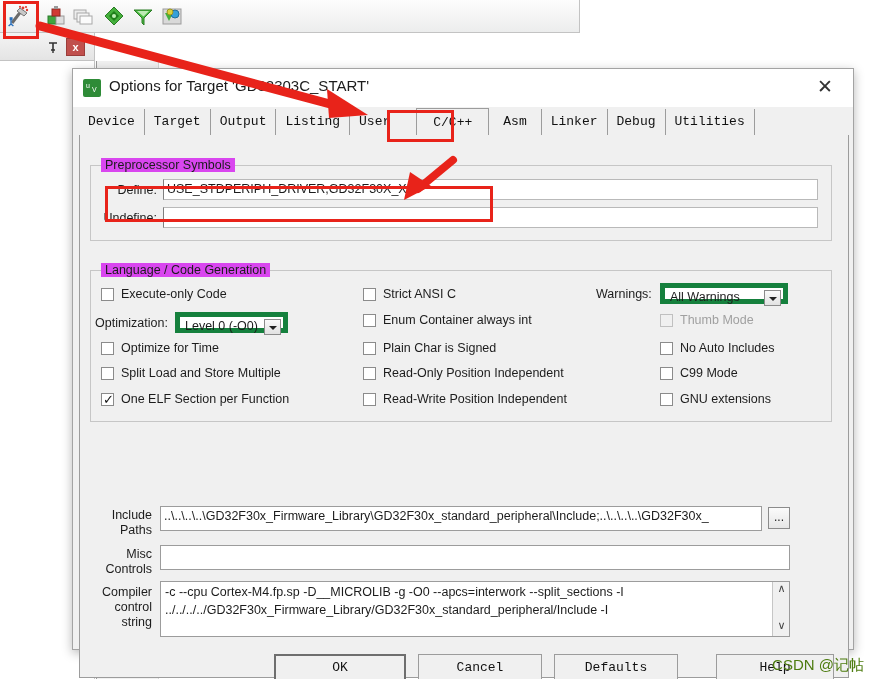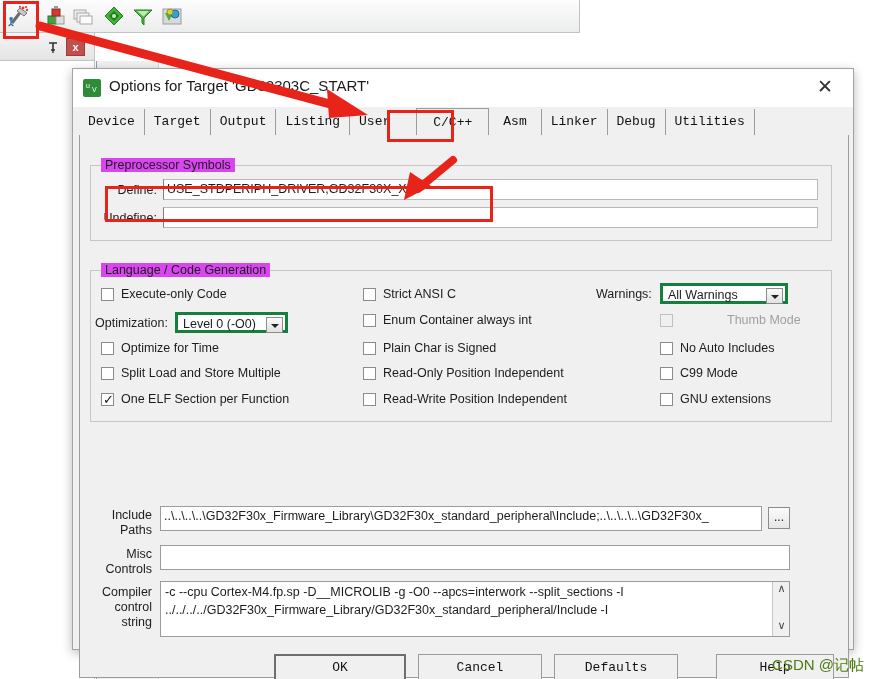--- a/index.html
+++ b/index.html
@@ -118,42 +118,42 @@
 
   .group {
     position: absolute; border: 1px solid #c6c6c6;
   }
   .group-label {
     position: absolute; top: -8px; left: 10px; padding: 0 4px; background: #d946ef;
     font: 12.5px "Liberation Sans", sans-serif; color: #1c1c1c;
   }
 
   .lbl { position: absolute; font: 12.5px "Liberation Sans", sans-serif; color: #1c1c1c; }
-  .lbl.dim { color: #a0a0a0; margin-left: 47px; }
+  .lbl.dim { color: #a0a0a0; }
   .lbl.r { text-align: right; }
 
   .tfield {
     position: absolute; background: #fff; border: 1px solid #9c9c9c;
     font: 12.5px "Liberation Sans", sans-serif; color: #1c1c1c;
     padding: 2px 3px; white-space: nowrap; overflow: hidden;
   }
   .tfield.inner { border: 1px solid #b9b9b9; border-left: 1px solid #7f7f7f; }
 
   .cb {
     position: absolute; width: 13px; height: 13px;
     background: #fff; border: 1px solid #8b8b8b;
   }
   .cb.dimbox { background: #f0f0f0; border-color: #c0c0c0; }
   .cb .tick {
     position: absolute; left: 1px; top: -2px;
     font: 13px "Liberation Sans", sans-serif; color: #111;
   }
 
   .combo {
-    position: absolute; background: #fff; border: 3px solid #15803d;
+    position: absolute; background: #fff; border: 5px solid #15803d;
     font: 12.5px "Liberation Sans", sans-serif; color: #1c1c1c;
   }
   .combo .txt { position: absolute; left: 5px; top: 2px; }
   .combo .arrowbox {
     position: absolute; right: 2px; top: 2px; width: 17px; height: 16px;
     background: linear-gradient(#fafafa,#e2e2e2); border: 1px solid #8b8b8b;
   }
   .combo .arrowbox:after {
     content: ""; position: absolute; left: 4px; top: 6px;
     border-left: 4px solid transparent; border-right: 4px solid transparent;

